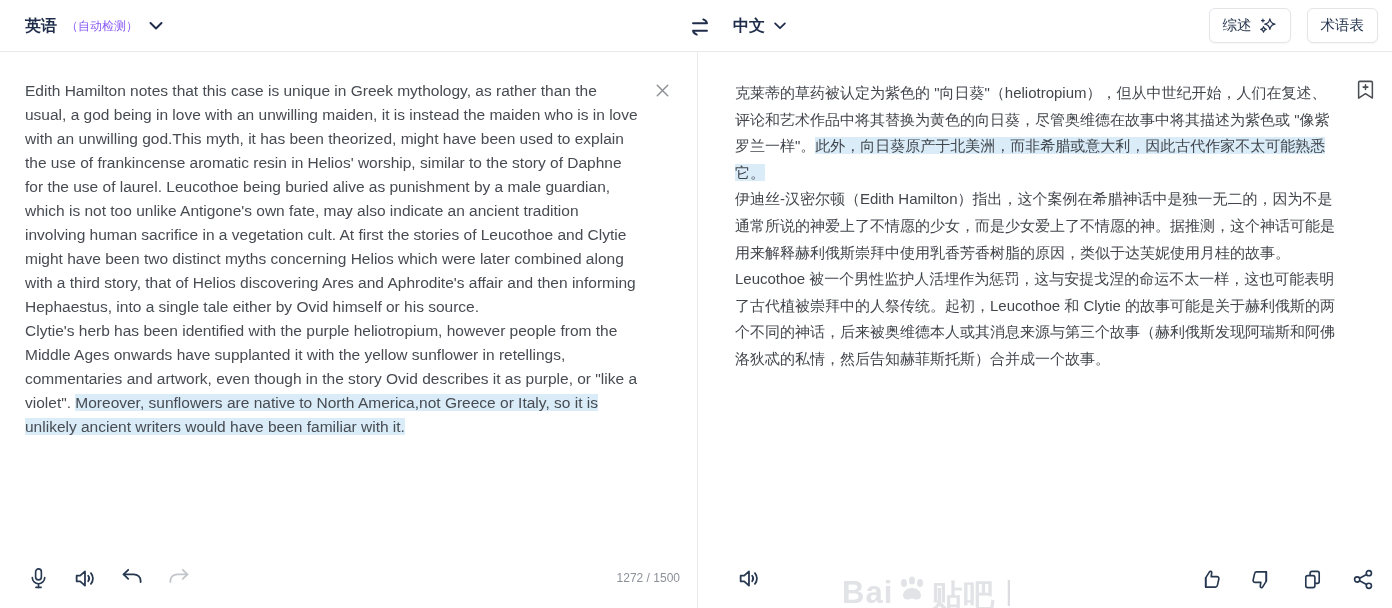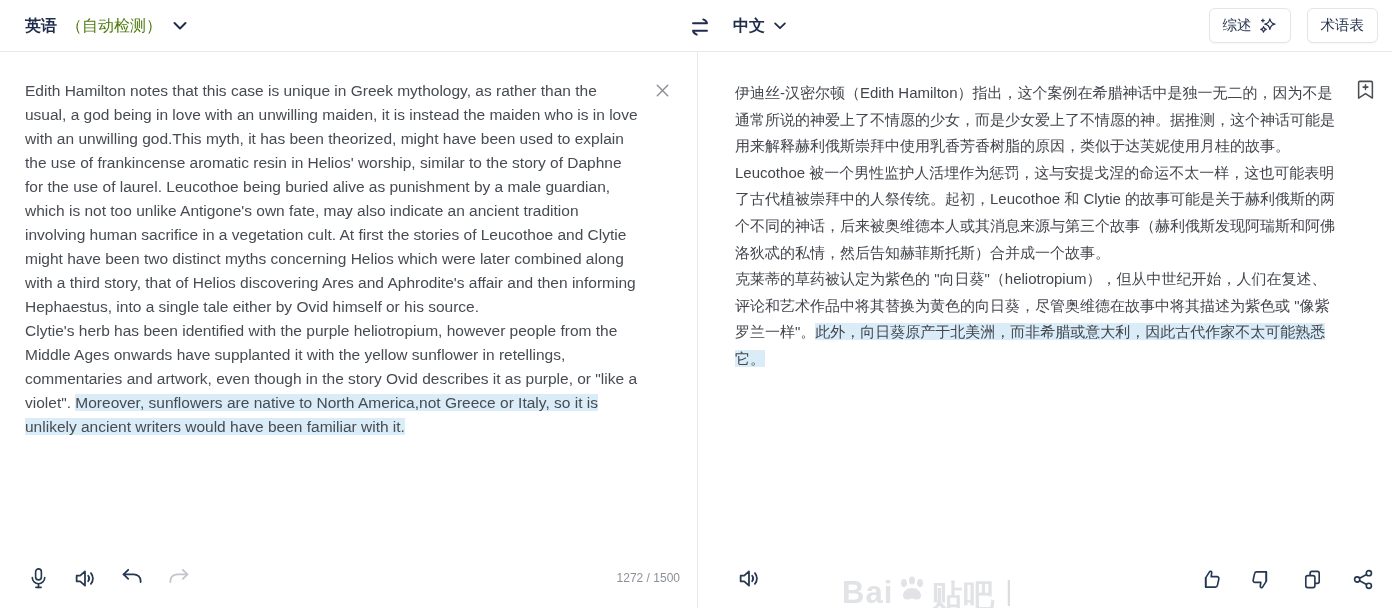--- a/index.html
+++ b/index.html
@@ -4,21 +4,21 @@
 <style>
   * { margin:0; padding:0; box-sizing:border-box; }
   html,body { width:1392px; height:608px; background:#fff; overflow:hidden; }
   body { font-family:"Liberation Sans","DejaVu Sans",sans-serif; position:relative; }
   .app { position:absolute; inset:0; background:#fff; }
 
   
   .header { position:absolute; left:0; top:0; width:1392px; height:52px; background:#fff; border-bottom:1px solid #e8e9eb; }
   .lang-left { position:absolute; left:25px; top:0; height:52px; display:flex; align-items:center; gap:9px; cursor:pointer; }
   .lang-src-name { font-size:16px; font-weight:700; color:#1f2d4b;font-family:Liberation Mono, monospace; }
-  .lang-src-detect { font-size:16px; color:#4d7c0f; }
+  .lang-src-detect { font-size:12px; color:#8b5cf6; }
   .swap-btn { position:absolute; left:686px; top:13px; width:28px; height:28px; display:flex; align-items:center; justify-content:center; cursor:pointer; }
   .lang-right { position:absolute; left:733px; top:0; height:52px; display:flex; align-items:center; gap:7px; cursor:pointer; }
   .lang-tgt-name { font-size:16px; font-weight:700; color:#1f2d4b; }
   .header-actions { position:absolute; right:14px; top:8px; height:36px; display:flex; gap:16px;justify-content:center; }
   .hbtn { display:flex; align-items:center; gap:6px; padding:0 13px; height:35px; background:#fff; border:1px solid #e3e5e9; border-radius:6px; font-size:14.5px; color:#25344e; cursor:pointer; box-shadow:0 1px 2px rgba(20,30,60,.04); }
 
   .divider-v { position:absolute; left:697px; top:52px; width:1px; height:556px; background:#e8e9eb; }
 
   
   .src-text { position:absolute; left:25px; top:79px; width:616px; font-size:15.5px; line-height:24px; color:#474b52; }
@@ -130,22 +130,22 @@
       <svg width="24" height="22" viewBox="0 0 24 22" fill="none" stroke="currentColor" stroke-width="1.8" stroke-linecap="round" stroke-linejoin="round">
         <path d="M15.8 2.8 L20.4 7.3 L15.8 11.8"></path>
         <path d="M20.4 7.3 H10.4 C6.3 7.3 3.4 10.1 3.4 13.8 V15"></path>
       </svg>
     </div>
   </div>
 
   <div class="char-counter">1272 / 1500</div>
 
   <div class="tgt-text">
+    <div><span>克莱蒂的草药被认定为紫色的 "向日葵"（heliotropium），但从中世纪开始，人们在复述、评论和艺术作品中将其替换为黄色的向日葵，尽管奥维德在故事中将其描述为紫色或 "像紫罗兰一样"。</span><span class="hl">此外，向日葵原产于北美洲，而非希腊或意大利，因此古代作家不太可能熟悉它。</span></div>
     <div>伊迪丝-汉密尔顿（Edith Hamilton）指出，这个案例在希腊神话中是独一无二的，因为不是通常所说的神爱上了不情愿的少女，而是少女爱上了不情愿的神。据推测，这个神话可能是用来解释赫利俄斯崇拜中使用乳香芳香树脂的原因，类似于达芙妮使用月桂的故事。Leucothoe 被一个男性监护人活埋作为惩罚，这与安提戈涅的命运不太一样，这也可能表明了古代植被崇拜中的人祭传统。起初，Leucothoe 和 Clytie 的故事可能是关于赫利俄斯的两个不同的神话，后来被奥维德本人或其消息来源与第三个故事（赫利俄斯发现阿瑞斯和阿佛洛狄忒的私情，然后告知赫菲斯托斯）合并成一个故事。</div>
-    <div><span>克莱蒂的草药被认定为紫色的 "向日葵"（heliotropium），但从中世纪开始，人们在复述、评论和艺术作品中将其替换为黄色的向日葵，尽管奥维德在故事中将其描述为紫色或 "像紫罗兰一样"。</span><span class="hl">此外，向日葵原产于北美洲，而非希腊或意大利，因此古代作家不太可能熟悉它。</span></div>
   </div>
 
   <div class="bookmark-btn">
     <svg width="21" height="23" viewBox="0 0 22 24" fill="none" stroke="#4a4d52" stroke-width="1.6" stroke-linecap="round" stroke-linejoin="round">
       <path d="M5 3.5 h12 a1.2 1.2 0 0 1 1.2 1.2 V21 L11 16.4 L3.8 21 V4.7 A1.2 1.2 0 0 1 5 3.5 z"></path>
       <line x1="11" y1="7" x2="11" y2="12"></line>
       <line x1="8.5" y1="9.5" x2="13.5" y2="9.5"></line>
     </svg>
   </div>
 

